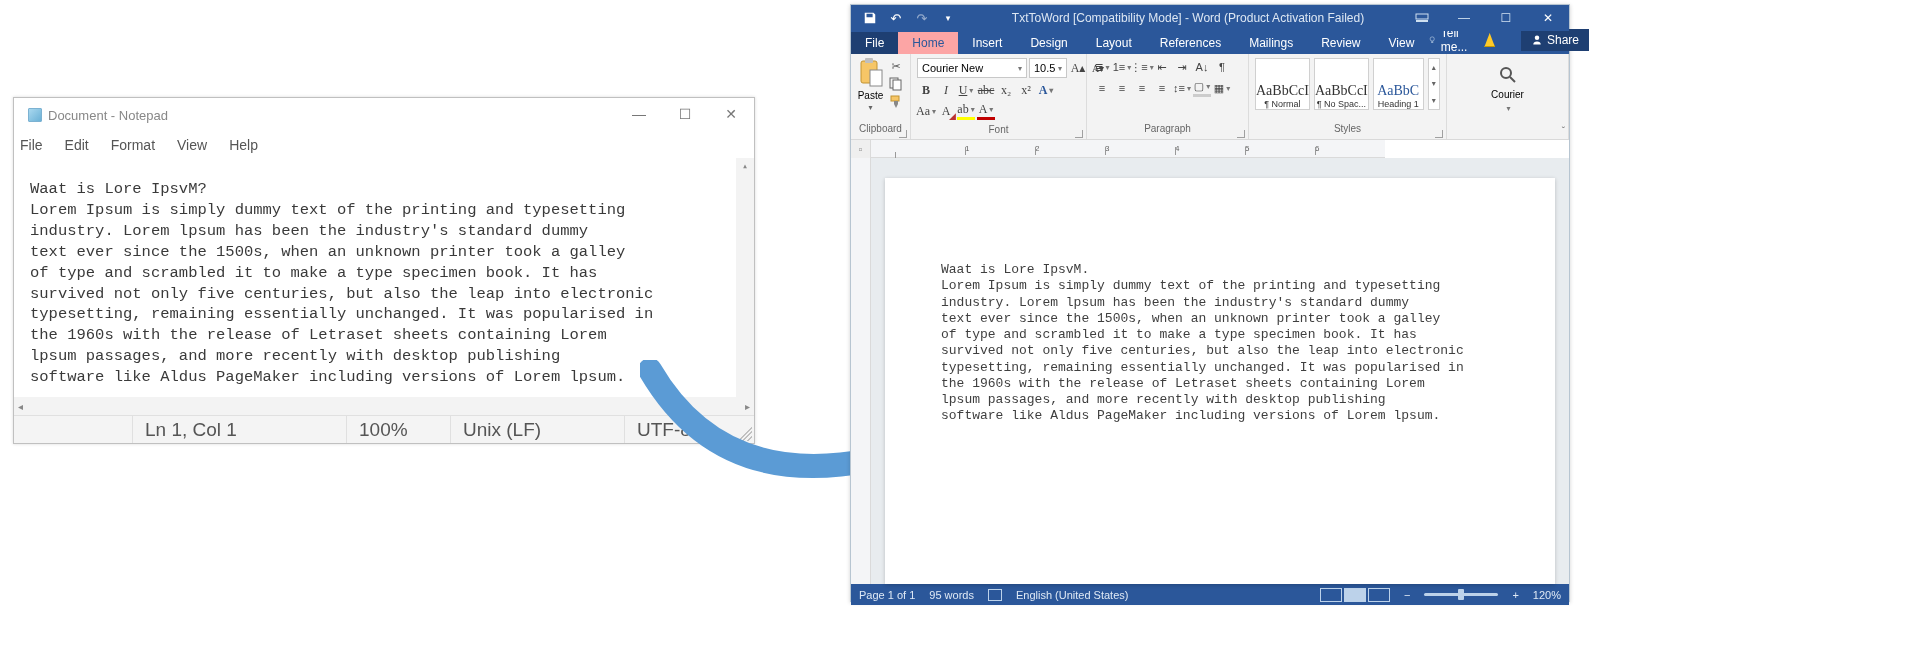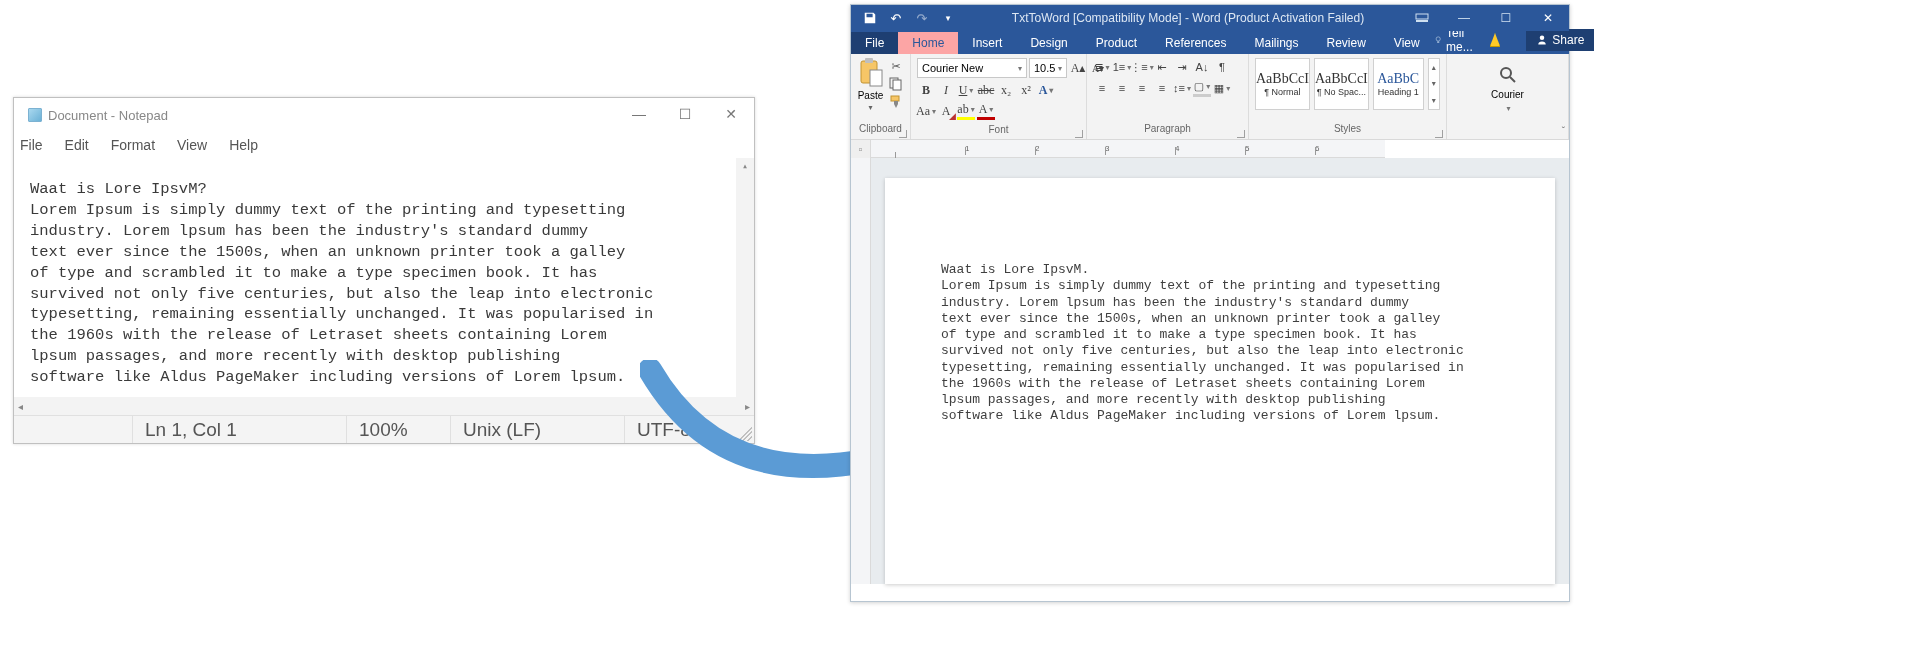--- a/index.html
+++ b/index.html
@@ -184,21 +184,21 @@
   }
   .w-group { border-right:1px solid #dcdcdc; display:flex;flex-direction:column;}
   .w-group .body { flex:1; display:flex; align-items:flex-start; padding:4px 6px; gap:4px;}
   .w-group .label { height:16px; font-size:10px; color:#666; text-align:center; padding-bottom:2px; position:relative;}
   .w-group .label .dlaunch { position:absolute; right:3px; bottom:1px; width:8px;height:8px;border:1px solid #a0a0a0;border-top:none;border-left:none;}
   .clip { width:60px;}
   .font { width:176px;}
   .para { width:162px;}
   .styles { width:198px;}
   .editing { width:50px;flex:1;}
-  .stylebox { width:58px;height:52px;border:1px solid #d0d0d0;background:#fff;display:flex;flex-direction:column;align-items:center;justify-content:center;font-size:9px;color:#333;}
+  .stylebox { width:58px;height:52px;border:1px solid #d0d0d0;background:#fff;display:flex;flex-direction:column;align-items:center;justify-content:flex-end;font-size:9px;color:#333;}
   .stylebox .prev { font-family:'Times New Roman',serif;font-size:14px;}
   .stylebox.h .prev{color:#2b579a;}
   .paste-big { width:36px;height:54px;display:flex;flex-direction:column;align-items:center;justify-content:flex-start;gap:2px;}
   .clip-small{display:flex;flex-direction:column;gap:2px;}
   .tiny{width:16px;height:16px;display:flex;align-items:center;justify-content:center;color:#555;}
   .fontrow{display:flex;align-items:center;gap:2px;}
   .fontname{width:110px;height:20px;border:1px solid #c8c8c8;background:#fff;font-size:11px;padding:1px 4px;display:flex;align-items:center;justify-content:space-between;}
   .fontsize{width:38px;height:20px;border:1px solid #c8c8c8;background:#fff;font-size:11px;padding:1px 4px;display:flex;align-items:center;justify-content:space-between;}
   .fbtn{width:18px;height:18px;display:flex;align-items:center;justify-content:center;font-size:12px;color:#444;font-family:'Times New Roman',serif;}
   .fontrows{display:flex;flex-direction:column;gap:3px;}
@@ -329,21 +329,21 @@
       <div>☐</div>
       <div>✕</div>
     </div>
   </div>
 
   <div class="w-ribbon-tabs">
     <div class="w-tab file">File</div>
     <div class="w-tab active">Home</div>
     <div class="w-tab">Insert</div>
     <div class="w-tab">Design</div>
-    <div class="w-tab">Product</div>
+    <div class="w-tab">Layout</div>
     <div class="w-tab">References</div>
     <div class="w-tab">Mailings</div>
     <div class="w-tab">Review</div>
     <div class="w-tab">View</div>
     <div class="w-tab-right">
       <span style="display:flex;align-items:center;gap:4px">
         <svg width="12" height="12" viewBox="0 0 16 16">
             <circle cx="8" cy="6" r="4" fill="none" stroke="#cfe0f0"></circle>
             <path d="M6 11h4v2H6z" fill="#cfe0f0"></path>
           </svg>
@@ -517,13 +517,29 @@
 industry. Lorem lpsum has been the industry's standard dummy
 text ever since the 1500s, when an unknown printer took a galley
 of type and scrambled it to make a type specimen book. It has
 survived not only five centuries, but also the leap into electronic
 typesetting, remaining essentially unchanged. It was popularised in
 the 1960s with the release of Letraset sheets containing Lorem
 lpsum passages, and more recently with desktop publishing
 software like Aldus PageMaker including versions of Lorem lpsum.</span></div>
   </div>
 
+  <div class="w-status">
+    <span>Page 1 of 1</span>
+    <span>95 words</span>
+    <span class="ricon"></span>
+    <span>English (United States)</span>
+    <span class="sp"></span>
+    <div class="views">
+      <div class="v"></div>
+      <div class="v a"></div>
+      <div class="v"></div>
+    </div>
+    <span>−</span>
+    <div class="slider"></div>
+    <span>+</span>
+    <span>120%</span>
+  </div>
 </div>
 
 </body></html>

